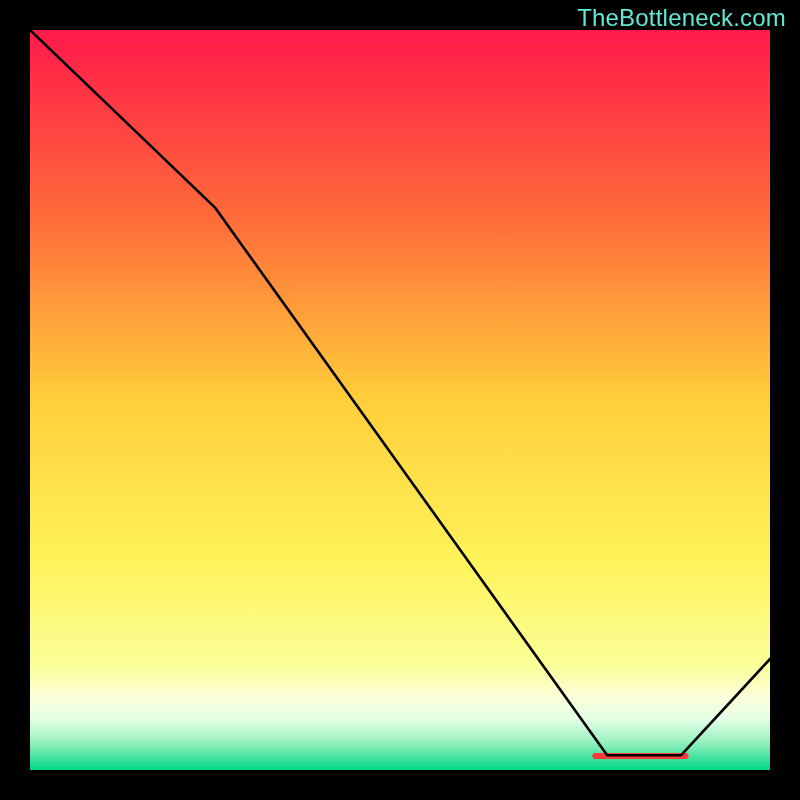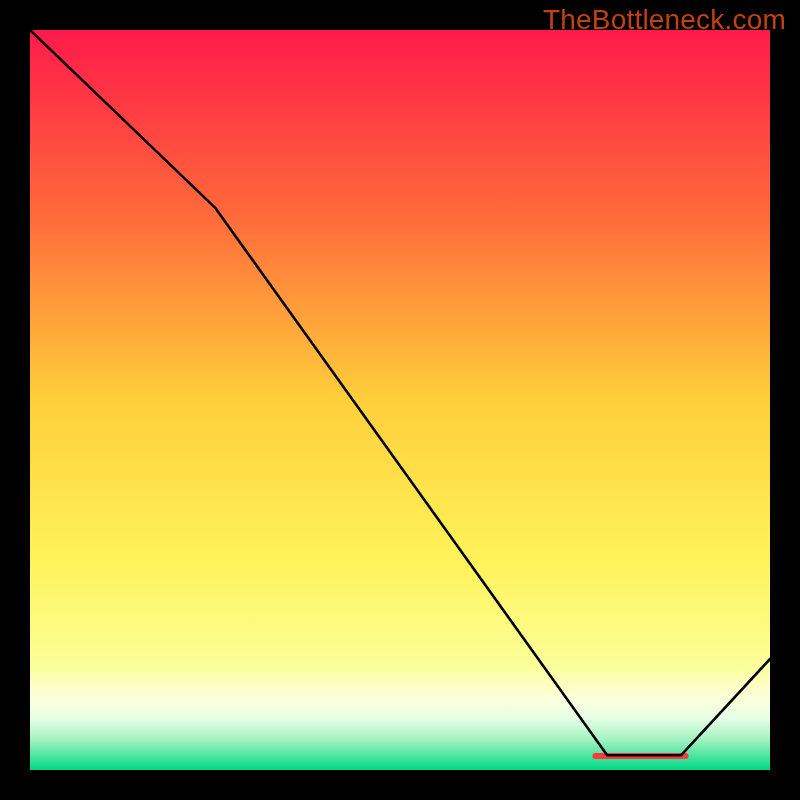--- a/index.html
+++ b/index.html
@@ -7,23 +7,23 @@
   .container {
     position: relative;
     width: 800px;
     height: 800px;
     background: #000;
   }
   .watermark {
     position: absolute;
     top: 4px;
     right: 14px;
-    color: #c2410c;
+    color: #5eead4;
     font-family: Arial, Helvetica, sans-serif;
-    font-size: 28px;
+    font-size: 24px;
     font-weight: 500;
     letter-spacing: 0.2px;
   }
   .plot-frame {
     position: absolute;
     top: 30px;
     left: 30px;
     width: 740px;
     height: 740px;
     background: #000;

